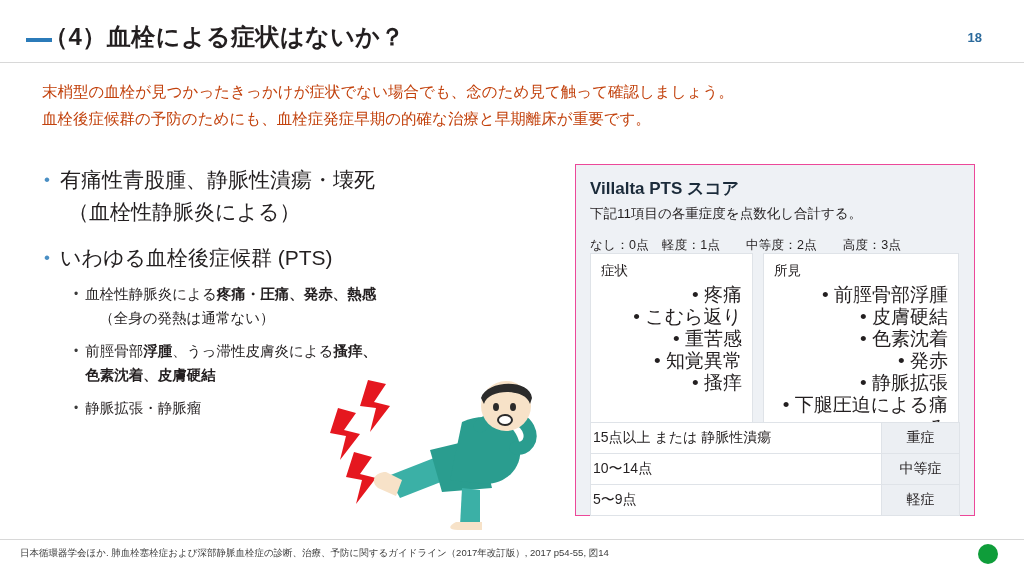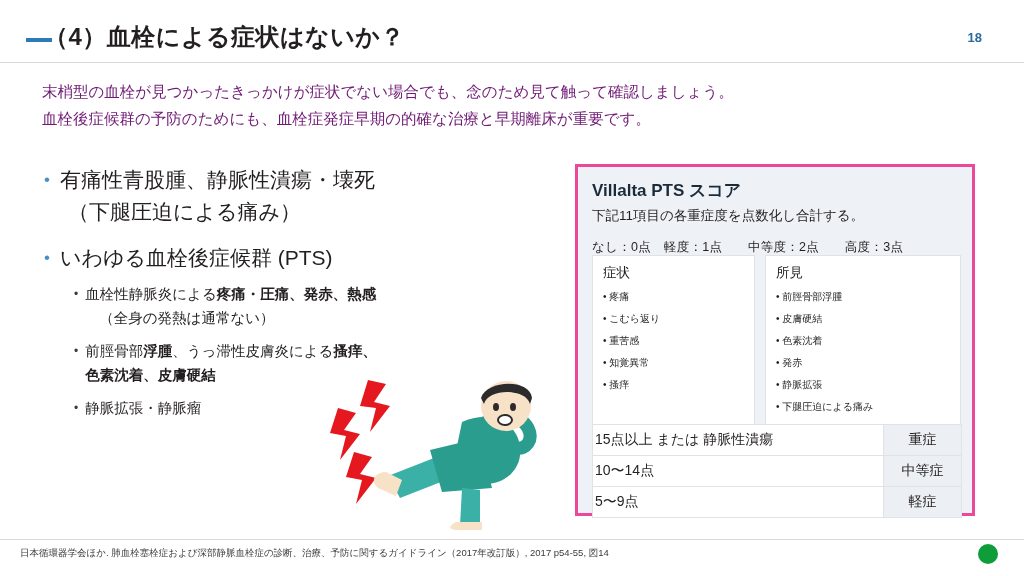--- a/index.html
+++ b/index.html
@@ -27,21 +27,21 @@
     font-size: 13px; font-weight: bold; color: #2b6a9c;
   }
   .header-divider {
     position: absolute; left: 0; top: 62px; width: 1024px; height: 1px;
     background: #d8d8d8;
   }
 
   
   .lead {
     position: absolute; left: 42px; top: 78px; width: 930px;
-    font-size: 15.5px; line-height: 27px; color: #701a75;
+    font-size: 15.5px; line-height: 27px; color: #c2410c;
   }
 
   
   .left-col { position: absolute; left: 44px; top: 164px; width: 500px; }
   .b1 { display: flex; gap: 10px; font-size: 21px; line-height: 32px; margin-bottom: 2px; }
   .b1 .dot { color: #4a8fc4; font-size: 17px; line-height: 32px; }
   .b1-sub { margin-left: 8px; }
   .b2-wrap { margin-top: 14px; }
   .sub-list { margin: 8px 0 0 30px; }
   .b3 { display: flex; gap: 7px; font-size: 14.5px; line-height: 24px; margin-bottom: 9px; }
@@ -50,21 +50,21 @@
   .b3-note { margin-left: 14px; }
 
   
   .figure { position: absolute; left: 330px; top: 380px; width: 240px; height: 150px; }
 
   
   .panel {
     position: absolute; left: 575px; top: 164px;
     width: 400px; height: 352px;
     background: #eef1f5;
-    border: 3px solid #ec4899;
+    border: 1px solid #ec4899;
   }
   .panel-title {
     position: absolute; left: 14px; top: 12px;
     font-size: 17px; font-weight: bold; color: #1b2b3a;
   }
   .panel-sub {
     position: absolute; left: 14px; top: 40px;
     font-size: 13.5px; color: #231f20;
   }
   .panel-scale {
@@ -73,21 +73,21 @@
   }
   .cards { position: absolute; left: 14px; top: 88px; display: flex; gap: 10px; }
   .card {
     background: #ffffff; border: 1px solid #dfe3e8;
     padding: 8px 10px 10px 10px;
   }
   .card.left { width: 163px; }
   .card.right { width: 196px; }
   .card h4 { font-size: 13.5px; font-weight: normal; margin-bottom: 4px; color: #231f20; }
   .card ul { list-style: none; }
-  .card li { font-size: 10px; line-height: 22px; color: #231f20; }
+  .card li { font-size: 19px; line-height: 22px; color: #231f20; text-align: right; }
   .card li::before { content: "• "; color: #231f20; }
 
   .score-table {
     position: absolute; left: 14px; top: 257px; width: 370px;
     border-collapse: collapse;
   }
   .score-table td {
     border: 1px solid #dfe3e8;
     font-size: 14px; padding: 6px 2px; background: #ffffff; color: #231f20;
   }
@@ -120,21 +120,21 @@
     <div>末梢型の血栓が見つかったきっかけが症状でない場合でも、念のため見て触って確認しましょう。</div>
     <div>血栓後症候群の予防のためにも、血栓症発症早期の的確な治療と早期離床が重要です。</div>
   </div>
 
   <div class="left-col">
 
     <div class="b1">
       <span class="dot">•</span>
       <span>
         <span>有痛性青股腫、静脈性潰瘍・壊死</span>
-        <span class="b1-sub" style="display:block">（下腿圧迫による痛み）</span>
+        <span class="b1-sub" style="display:block">（血栓性静脈炎による）</span>
       </span>
     </div>
 
     <div class="b2-wrap">
       <div class="b1">
         <span class="dot">•</span>
         <span>いわゆる血栓後症候群 (PTS)</span>
       </div>
 
       <div class="sub-list">

